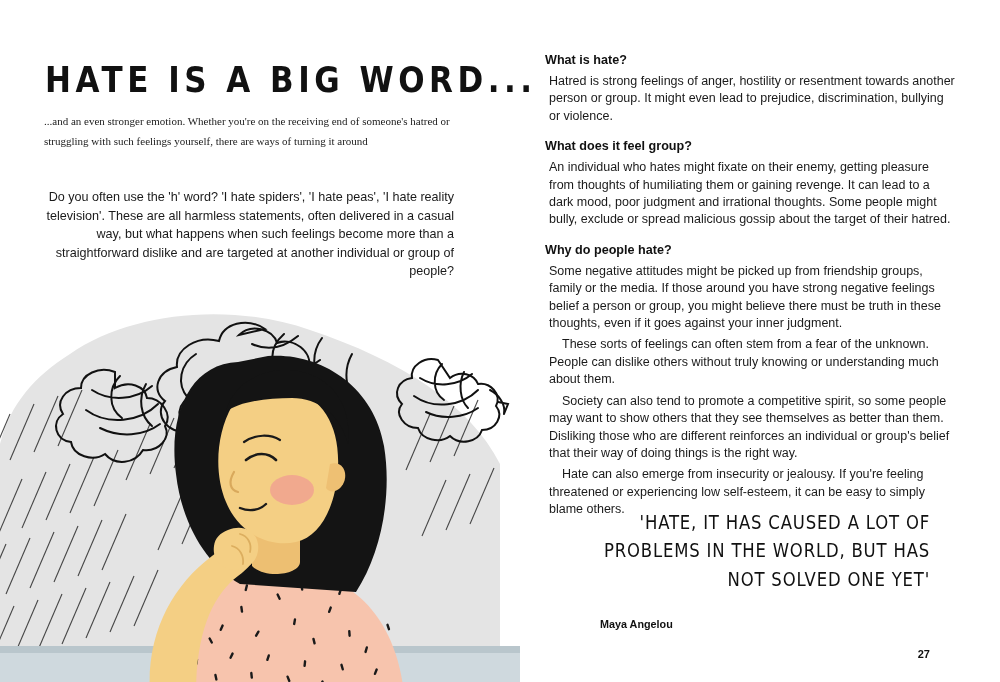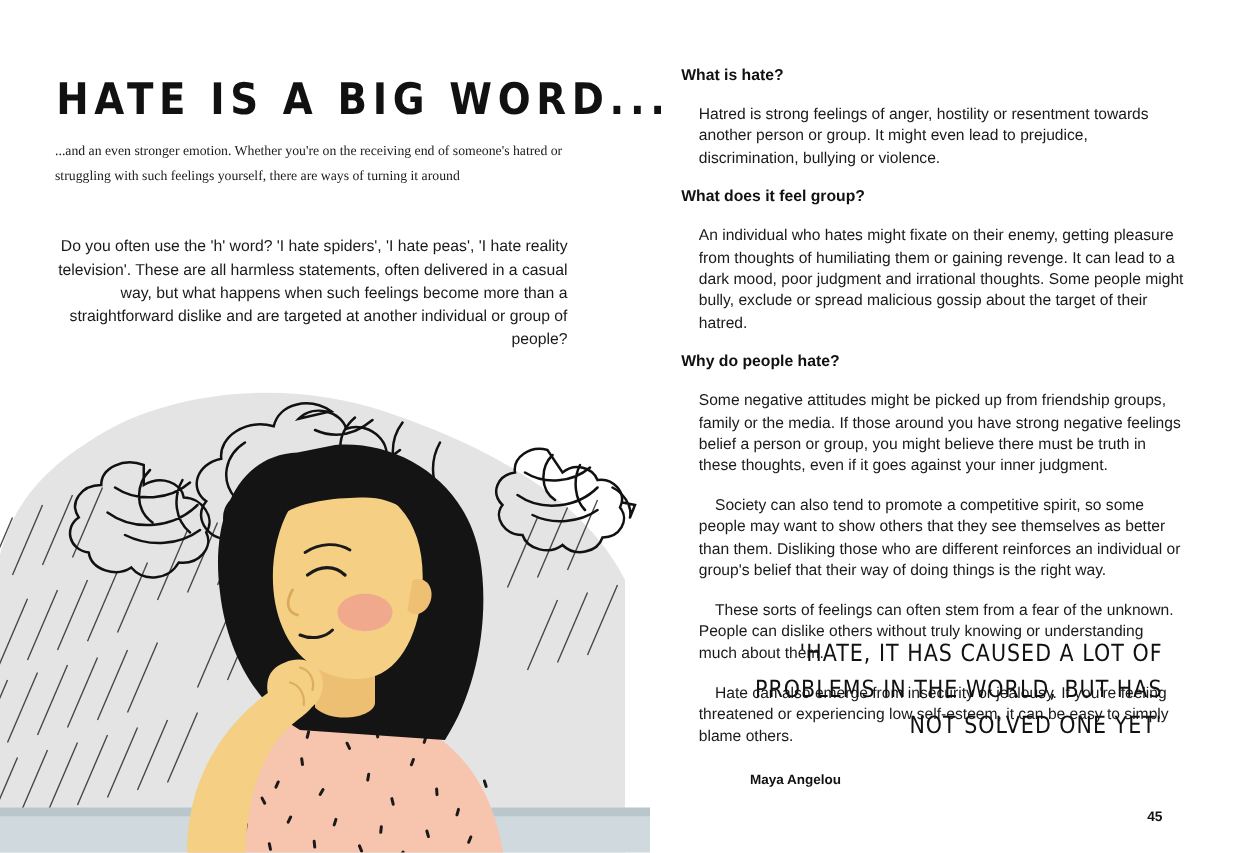--- a/index.html
+++ b/index.html
@@ -77,21 +77,21 @@
   }
   .sec { margin-bottom: 13px; }
   .sec h3 {
     margin: 0 0 1px 0;
     font-size: 12.6px;
     font-weight: bold;
     line-height: 17px;
     color: #111;
   }
   .sec p {
-    margin: 14px;
+    margin: 4px;
     font-size: 12.5px;
     line-height: 17.4px;
     color: #1a1a1a;
   }
   .sec p.ind { text-indent: 13px; }
   .body-col {
     position: absolute;
     left: 0;
     top: 52px;
     width: 416px;
@@ -274,23 +274,23 @@
     </div>
 
     <div class="sec">
       <h3>What does it feel group?</h3>
       <p>An individual who hates might fixate on their enemy, getting pleasure from thoughts of humiliating them or gaining revenge. It can lead to a dark mood, poor judgment and irrational thoughts. Some people might bully, exclude or spread malicious gossip about the target of their hatred.</p>
     </div>
 
     <div class="sec">
       <h3>Why do people hate?</h3>
       <p>Some negative attitudes might be picked up from friendship groups, family or the media. If those around you have strong negative feelings belief a person or group, you might believe there must be truth in these thoughts, even if it goes against your inner judgment.</p>
+      <p class="ind">These sorts of feelings can often stem from a fear of the unknown. People can dislike others without truly knowing or understanding much about them.</p>
       <p class="ind">Society can also tend to promote a competitive spirit, so some people may want to show others that they see themselves as better than them. Disliking those who are different reinforces an individual or group's belief that their way of doing things is the right way.</p>
-      <p class="ind">These sorts of feelings can often stem from a fear of the unknown. People can dislike others without truly knowing or understanding much about them.</p>
       <p class="ind">Hate can also emerge from insecurity or jealousy. If you're feeling threatened or experiencing low self-esteem, it can be easy to simply blame others.</p>
     </div>
 
   </div>
 
   <div class="quote">'HATE, IT HAS CAUSED A LOT OF PROBLEMS IN THE WORLD, BUT HAS NOT SOLVED ONE YET'</div>
   <div class="attrib">Maya Angelou</div>
-  <div class="folio">45</div>
+  <div class="folio">27</div>
 </div>
 
 </body></html>

